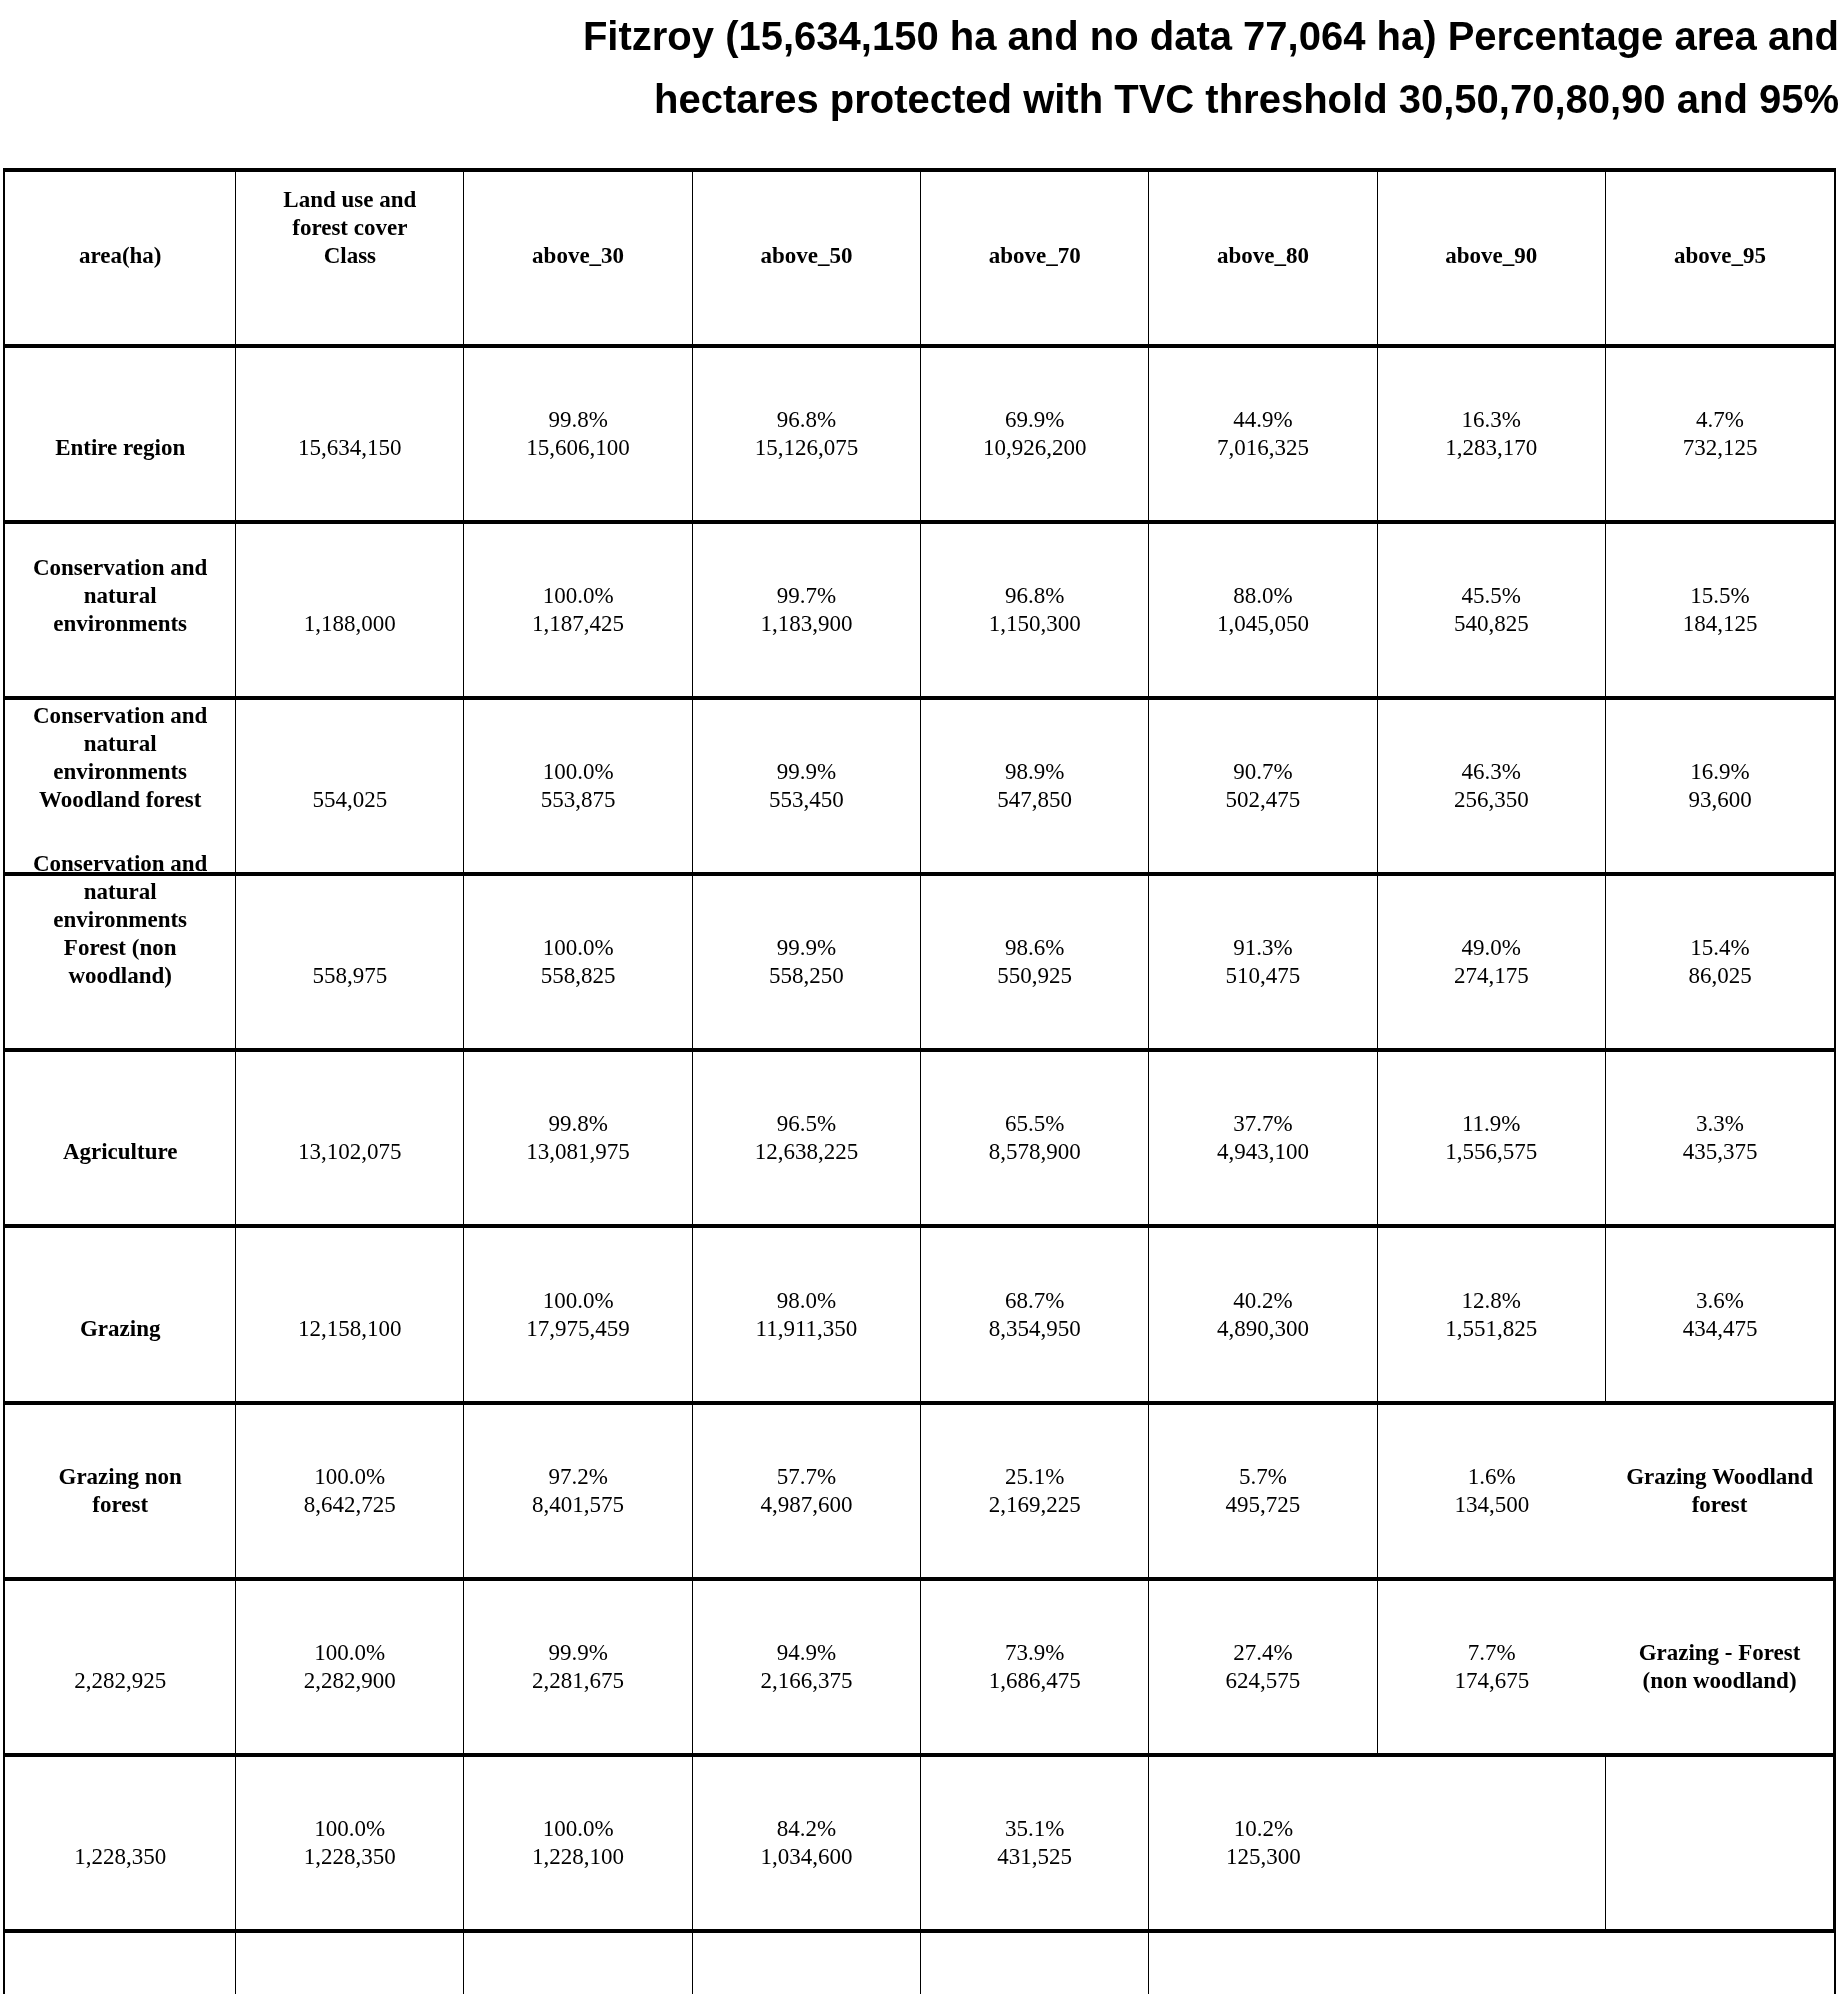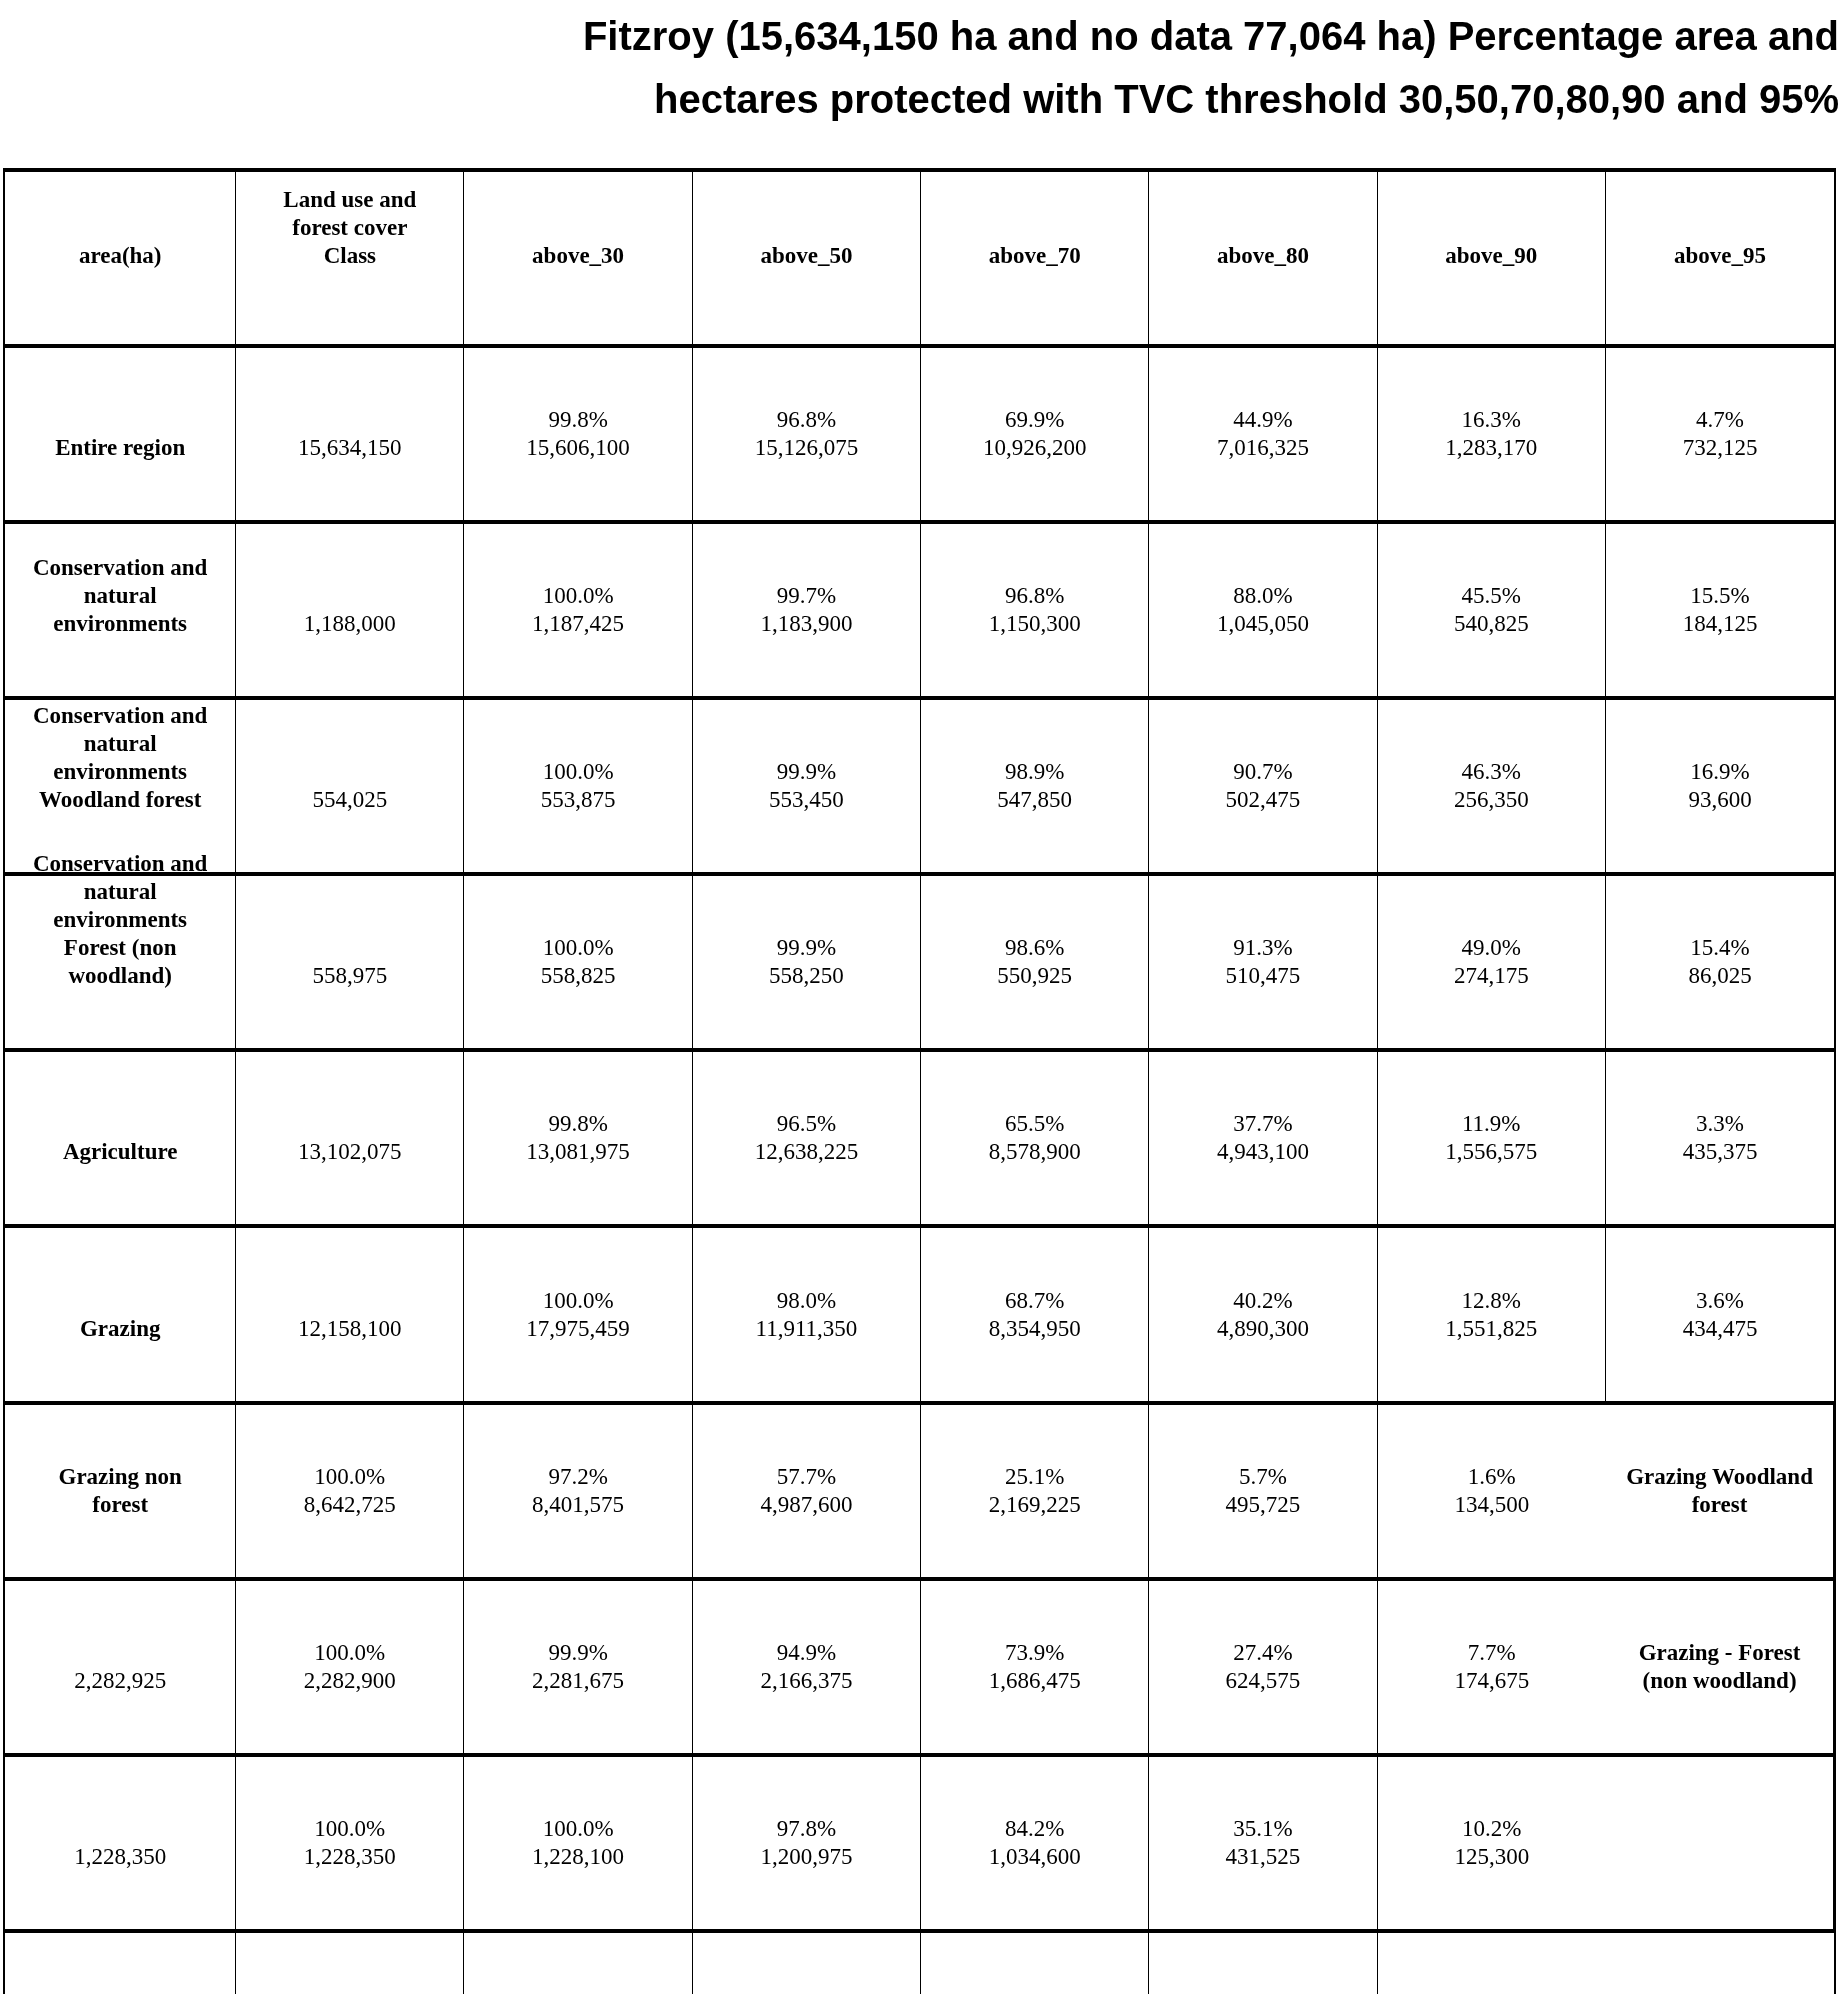--- a/index.html
+++ b/index.html
@@ -413,26 +413,20 @@
       </div>
     </div>
     <div class="cell">
       <div class="content">
         <span class="ln">100.0%</span>
         <span class="ln">1,228,100</span>
       </div>
     </div>
     <div class="cell">
       <div class="content">
-        <span class="ln">97.8%</span>
-        <span class="ln">1,200,975</span>
-      </div>
-    </div>
-    <div class="cell">
-      <div class="content">
         <span class="ln">84.2%</span>
         <span class="ln">1,034,600</span>
       </div>
     </div>
     <div class="cell">
       <div class="content">
         <span class="ln">35.1%</span>
         <span class="ln">431,525</span>
       </div>
     </div>

